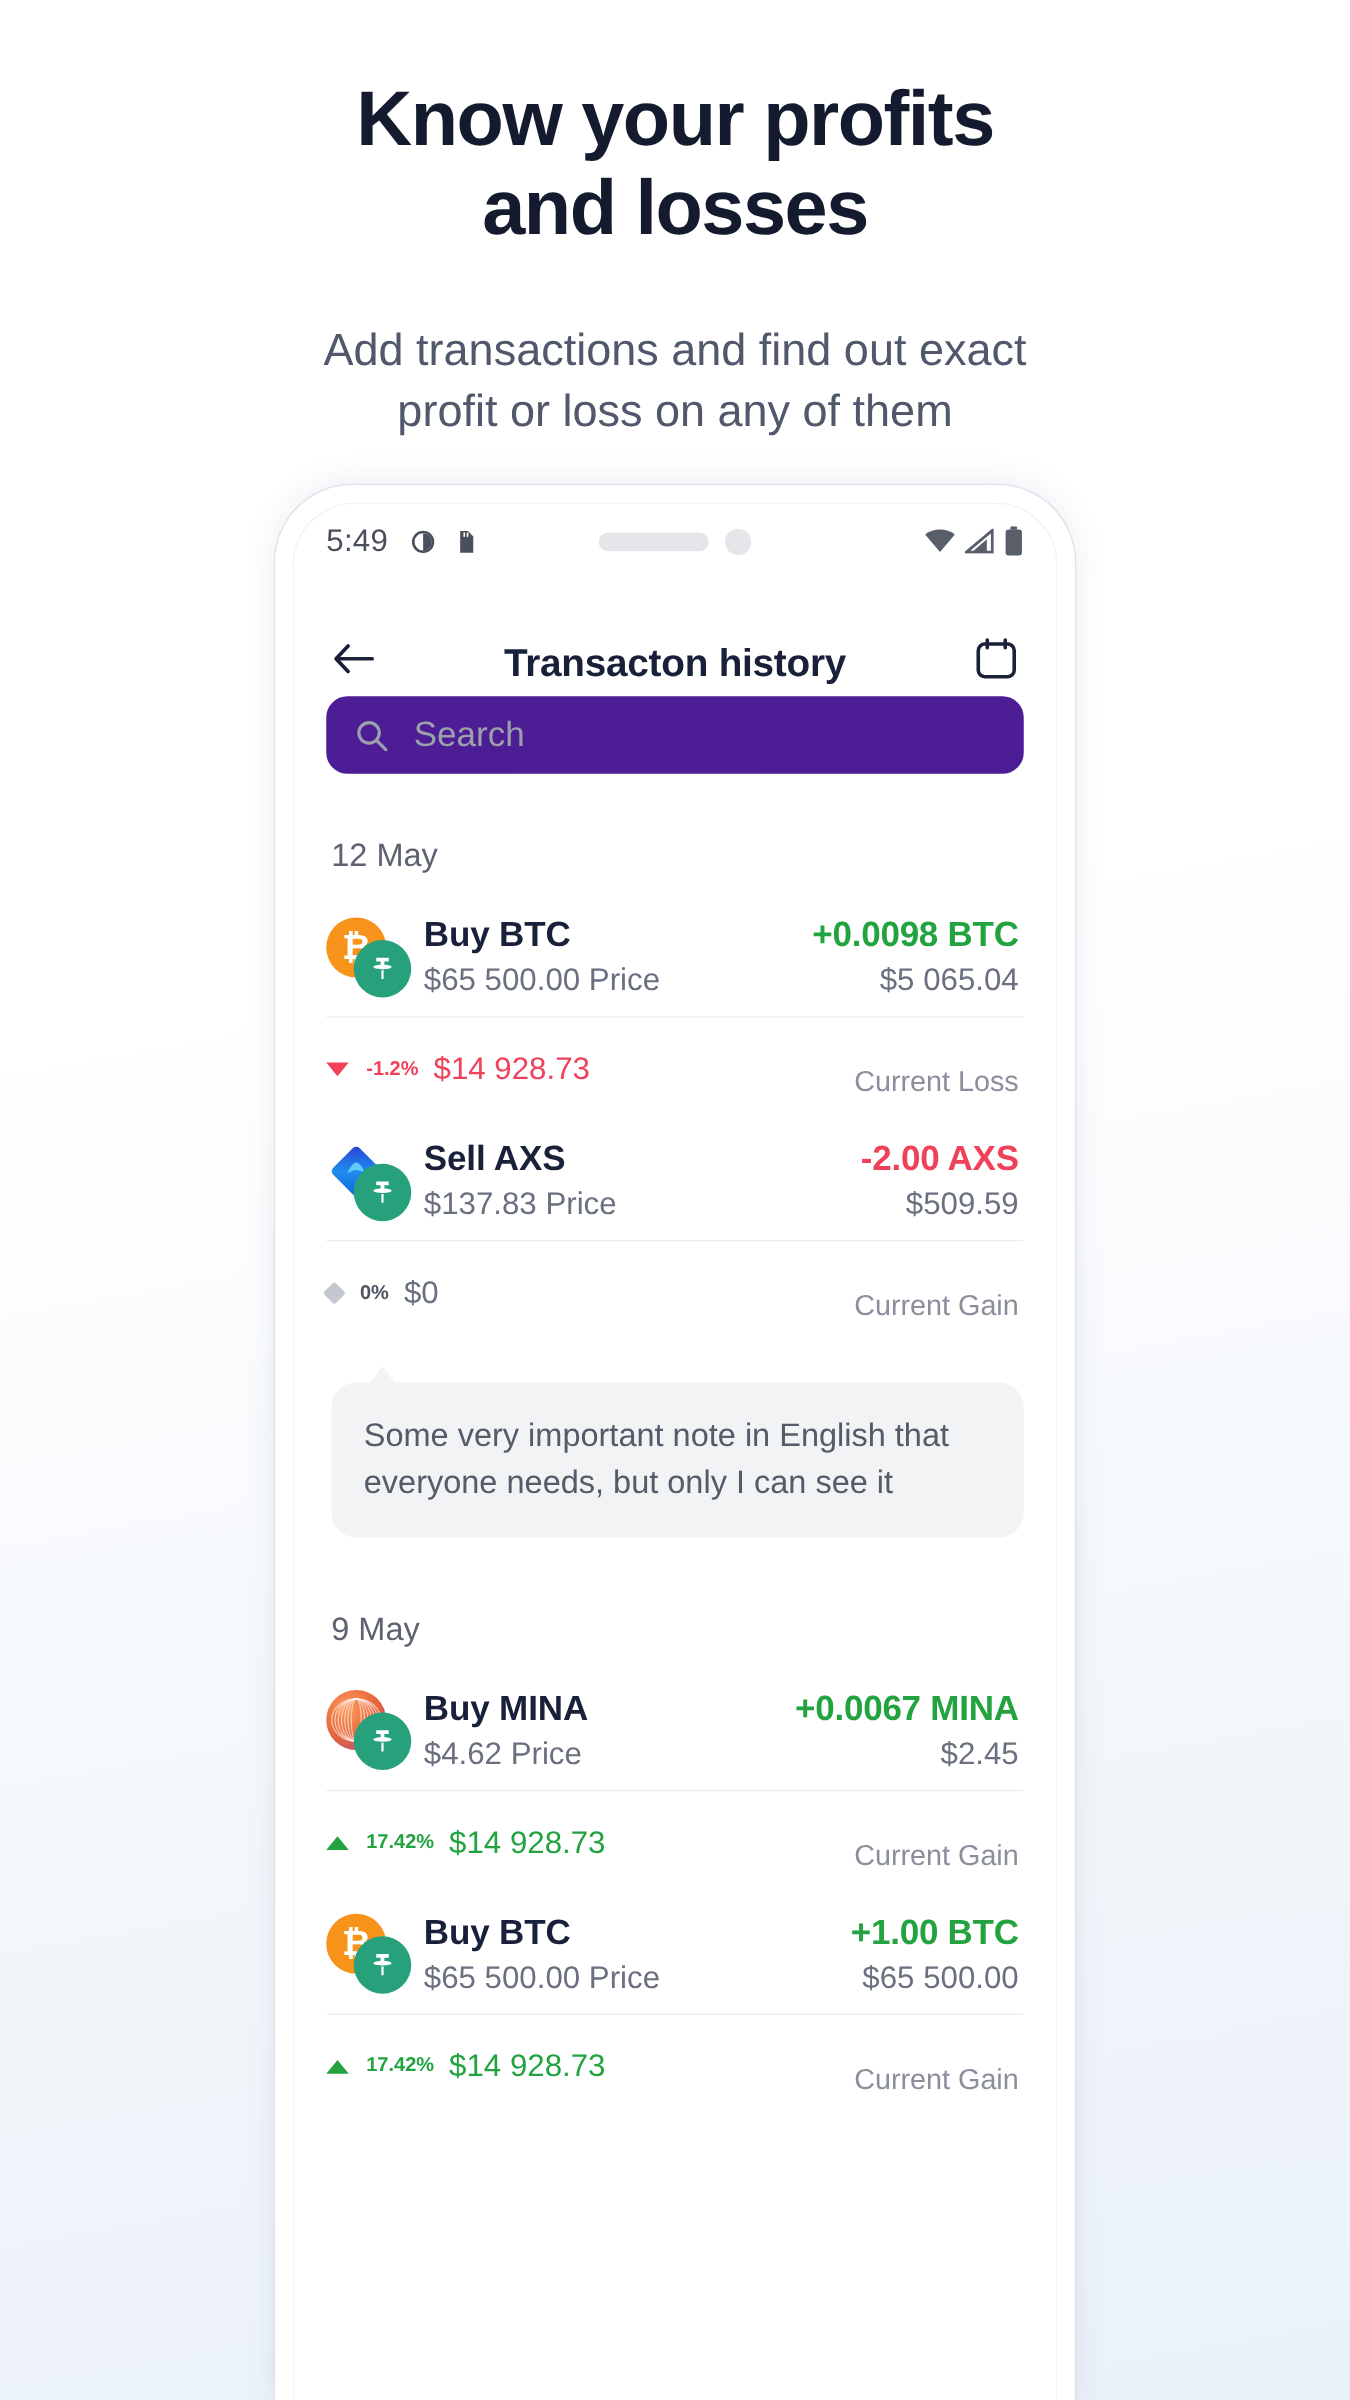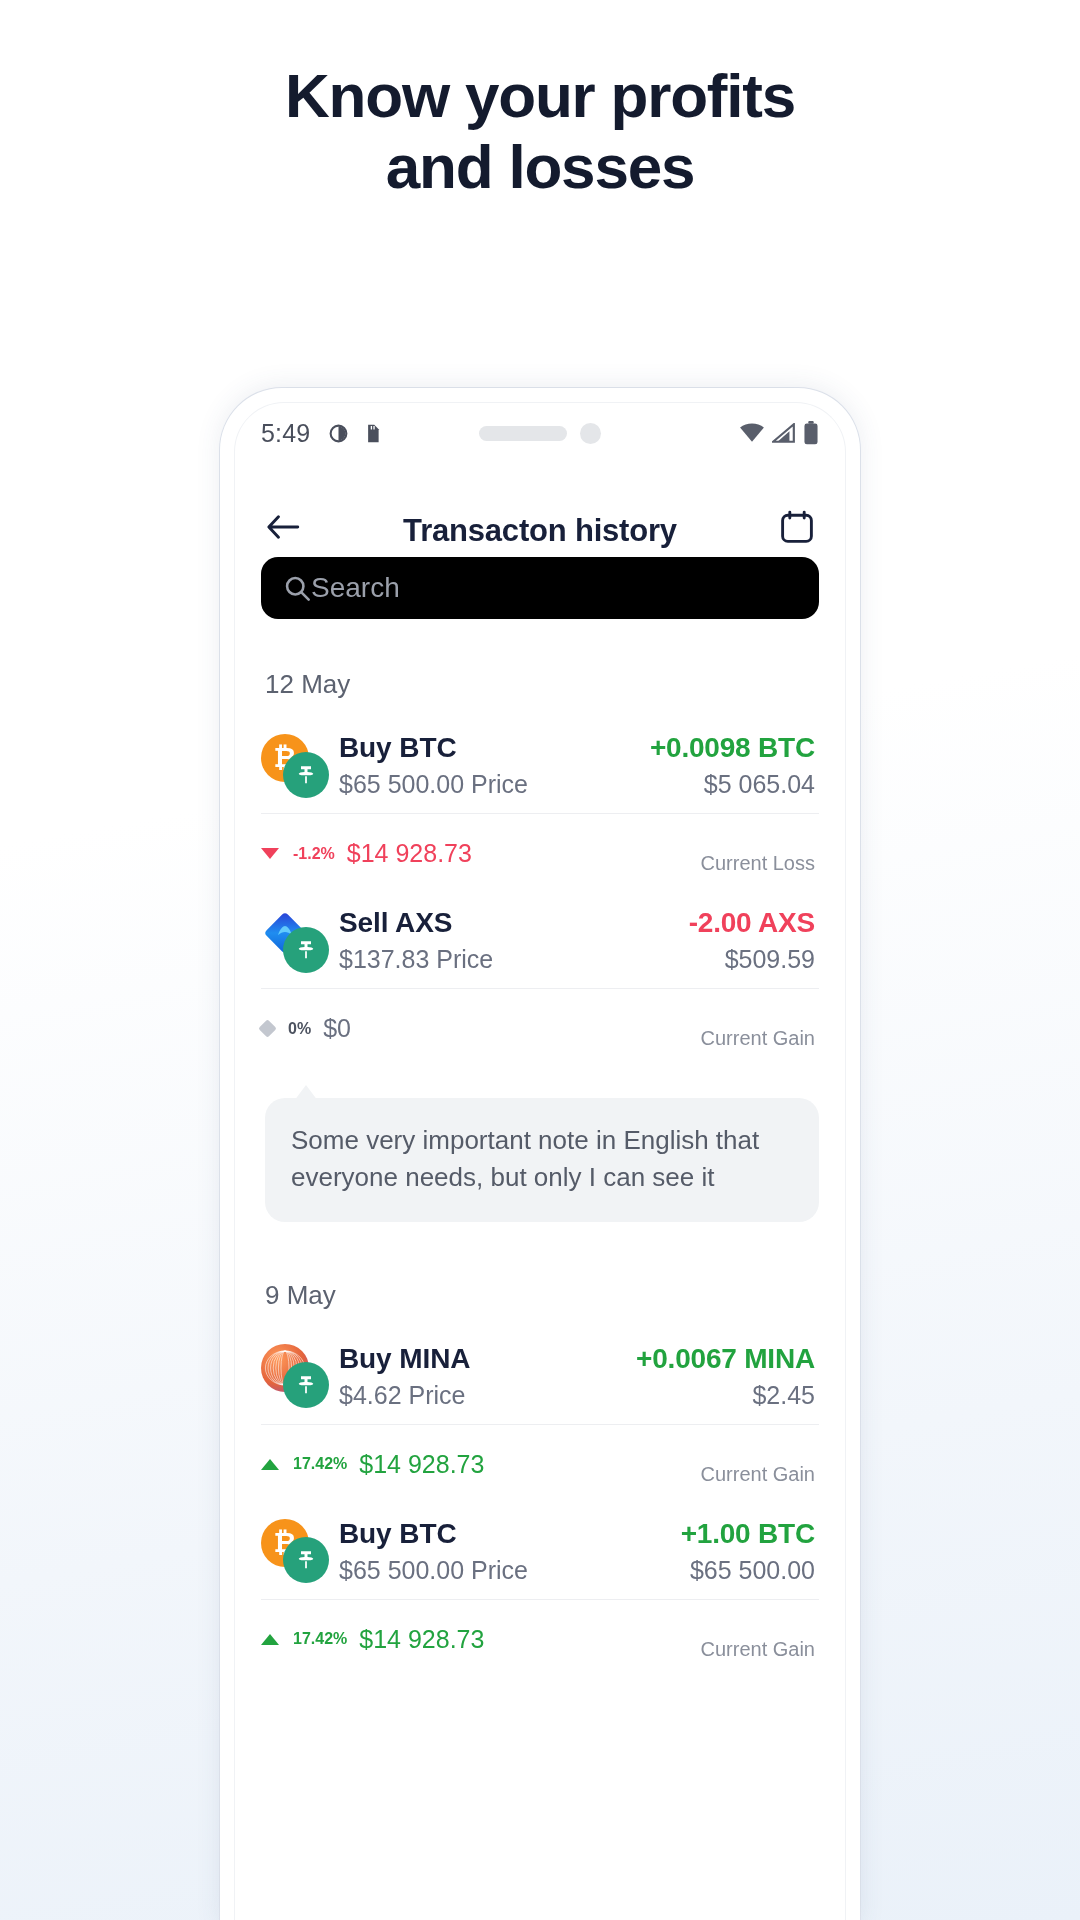--- a/index.html
+++ b/index.html
@@ -69,22 +69,22 @@
   .appbar-title {
     position:absolute; left:0; right:0; text-align:center;
     font-size:31px; font-weight:bold; color:#18203a; letter-spacing:-.2px;
     pointer-events:none;
   }
   .cal-btn { margin-left:auto; width:44px; height:44px; display:flex; align-items:center; justify-content:center; cursor:pointer; z-index:2; }
 
   
   .search-wrap { padding:8px 26px 0; }
   .search-box {
-    height:62px; background:#000000; border-radius:17px;
-    display:flex; align-items:center; padding:0 22px; gap:0;
+    height:62px; background:#4c1d95; border-radius:17px;
+    display:flex; align-items:center; padding:0 22px; gap:20px;
   }
   .search-ph { font-size:28px; color:#9ba0ab; }
 
   
   .list { padding:0 26px; }
   .date-label {
     font-size:26px; color:#5c6270; font-weight:400;
     padding:50px 0 18px 4px;
   }
   .date-label.second { padding-top:58px; }
@@ -114,21 +114,21 @@
     display:flex; align-items:center;
     border-top:1px solid #edeef1;
     padding:18px 4px 18px 0; gap:14px;
   }
   .tri { width:0; height:0; flex:0 0 auto; }
   .tri.down { border-left:9px solid transparent; border-right:9px solid transparent; border-top:11px solid #f0415b; }
   .tri.up { border-left:9px solid transparent; border-right:9px solid transparent; border-bottom:11px solid #22a33f; }
   .tri.flat { width:13px; height:13px; background:#c3c7cf; transform:rotate(45deg); border-radius:2px; }
   .pnl-pct { font-size:16px; font-weight:bold; }
   .pnl-val { font-size:25px; margin-left:-2px; }
-  .pnl-lbl { margin-left:auto; font-size:20px; color:#8a8f9b;margin-top:20px; }
+  .pnl-lbl { margin-left:auto; font-size:23px; color:#8a8f9b;margin-top:20px; }
   .c-red { color:#f0415b; }
   .c-green { color:#22a33f; }
   .c-gray { color:#6a7080; }
   .c-gray-b { color:#4d5360; }
 
   .note-wrap { position:relative; margin:30px 0 0 4px; }
   .note {
     background:#f1f3f5; border-radius:20px;
     padding:24px 26px 26px; font-size:26px; line-height:1.42;
     color:#555b68; position:relative;
@@ -138,20 +138,22 @@
     background:#f1f3f5;
     clip-path:polygon(0 100%, 50% 0, 100% 100%);
   }
 </style>
 </head>
 <body>
 
 <div class="promo">
   <div class="promo-title">Know your profits
 and losses</div>
+  <div class="promo-sub">Add transactions and find out exact
+profit or loss on any of them</div>
 </div>
 
 <div class="phone-wrap">
   <div class="phone-frame"></div>
   <div class="phone-inner">
 
     <div class="statusbar">
       <span class="sb-time">5:49</span>
       <span class="sb-left-icons">
         <svg class="sb-icon" viewBox="0 0 24 24">

